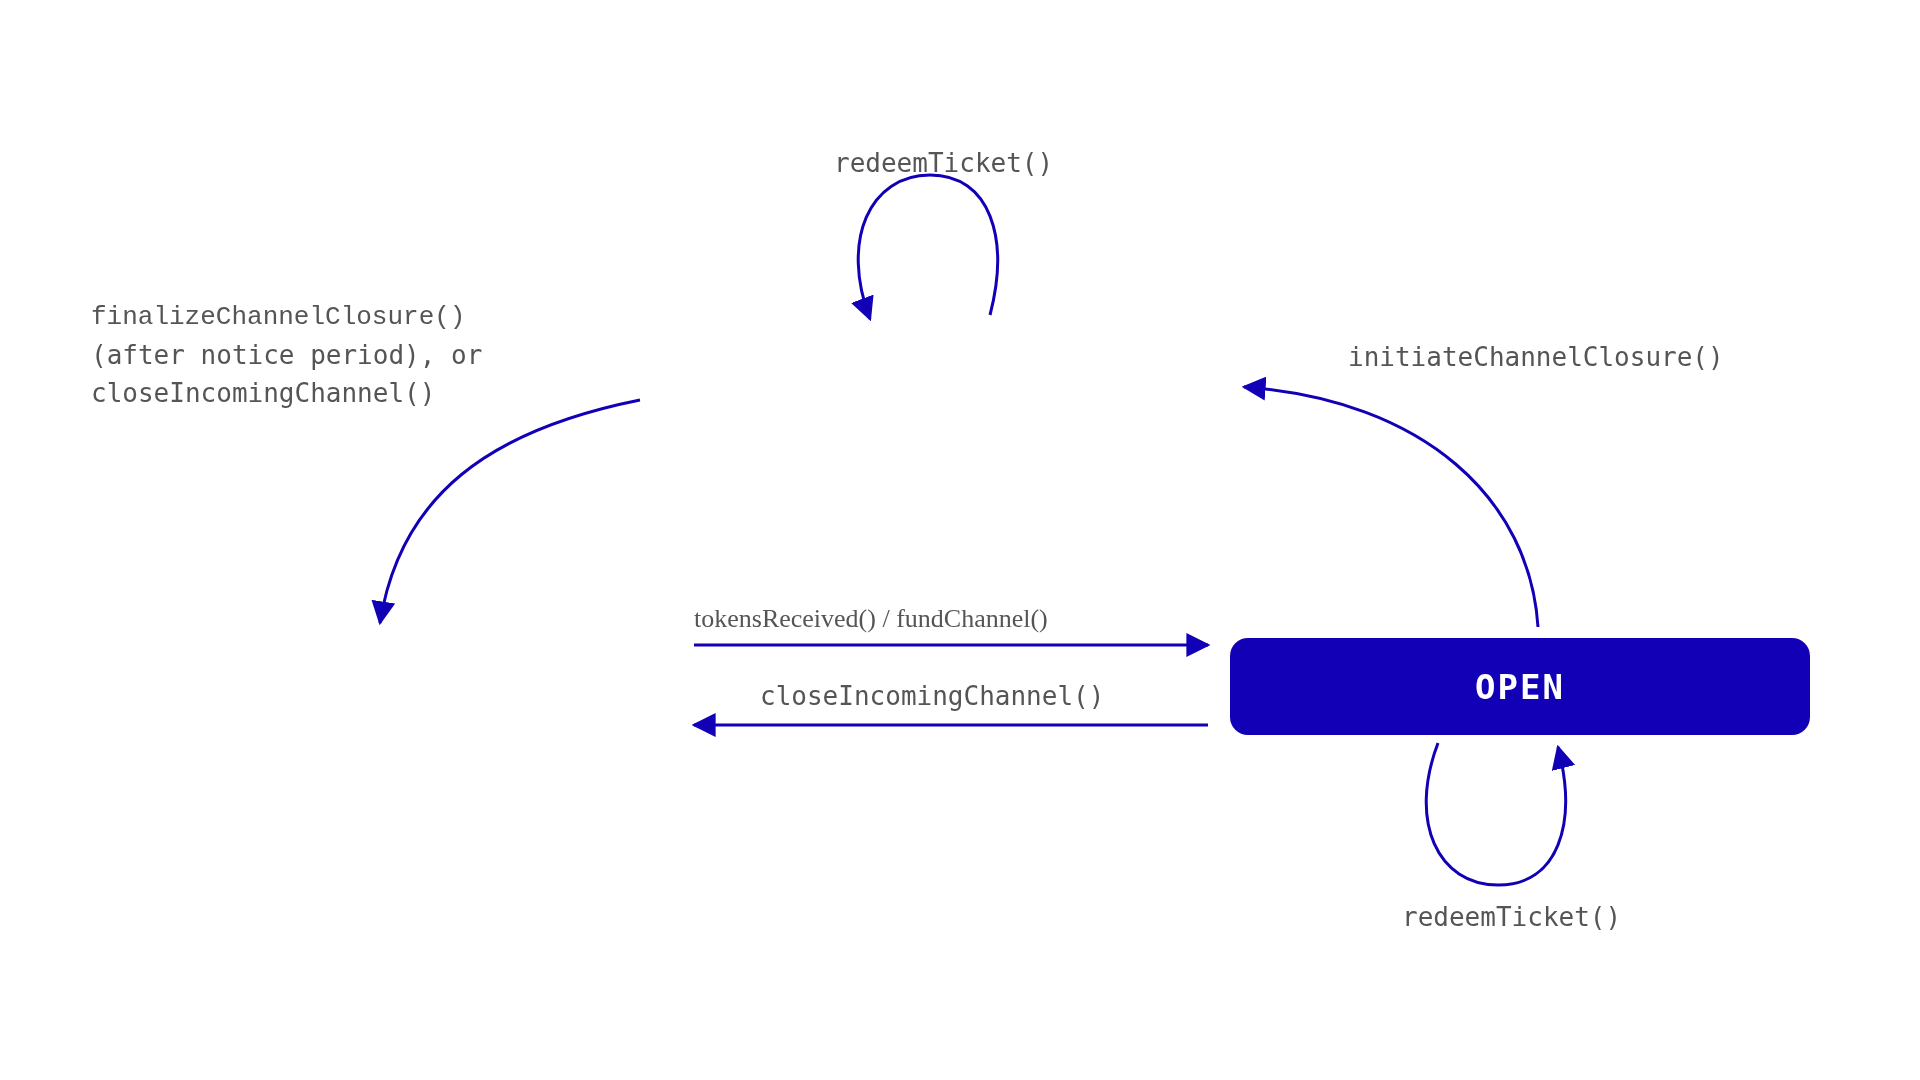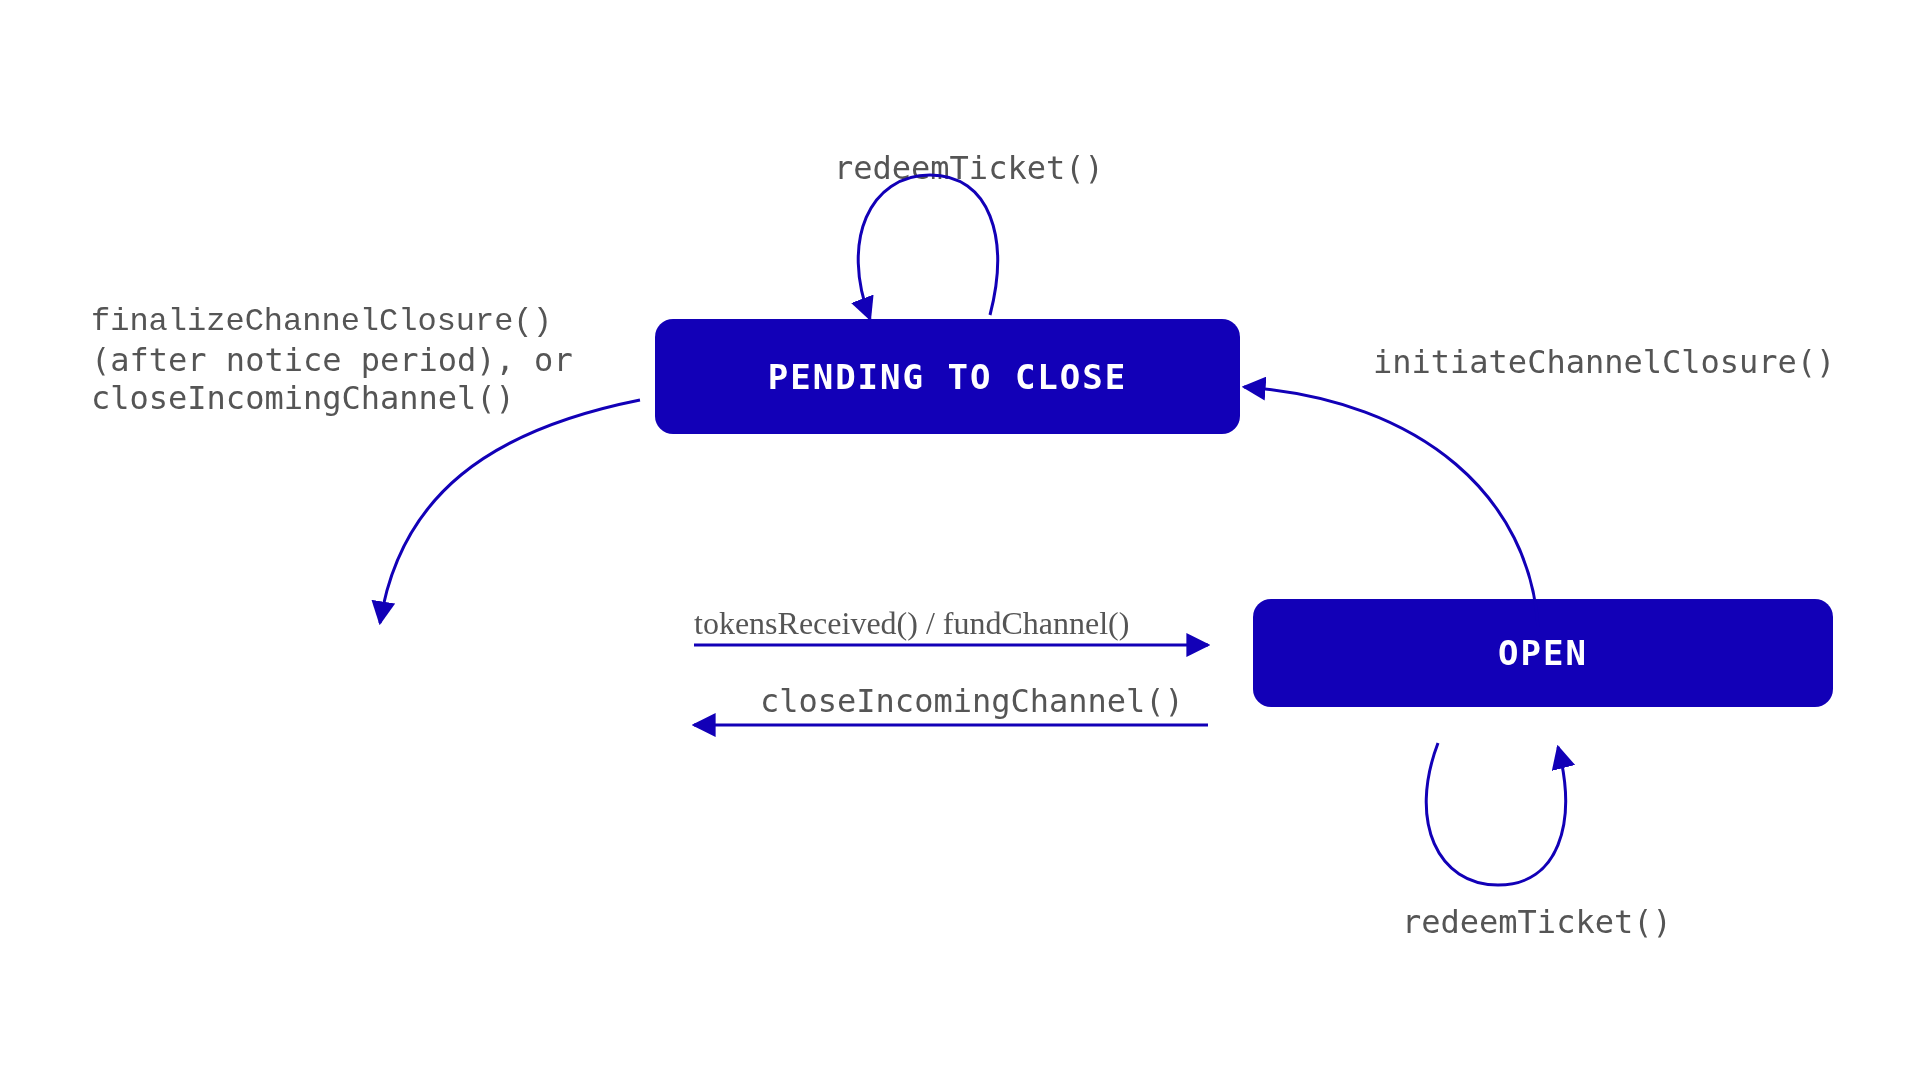--- a/index.html
+++ b/index.html
@@ -26,45 +26,44 @@
     display: flex;
     align-items: center;
     justify-content: center;
     font-size: 34px;
     line-height: 1;
     box-sizing: border-box;
   }
   .label {
     position: absolute;
     color: #555;
-    font-size: 32px;
+    font-size: 26px;
     line-height: 1.45;
     white-space: pre;
   }
   svg.arrows {
     position: absolute;
     inset: 0;
     width: 1920px;
     height: 1080px;
     pointer-events: none;
   }
 </style>
 </head>
 <body>
 
 <div class="stage">
 
-  <div class="state" style="left:655px; top:319px; width:585px; height:115px;">PENDING TO CLOSE</div>
 
 
-  <div class="state" style="left:1230px; top:599px; width:580px; height:108px;margin-left:23px;">OPEN</div>
+  <div class="state" style="left:1230px; top:638px; width:580px; height:97px;">OPEN</div>
 
   <div class="label" style="left:834px; top:145px;">redeemTicket()</div>
 
-  <div class="label" style="left:1348px; top:339px;margin-left:25px;">initiateChannelClosure()</div>
+  <div class="label" style="left:1348px; top:339px;">initiateChannelClosure()</div>
 
   <div class="label" style="left:1402px; top:899px;">redeemTicket()</div>
 
   <div class="label" style="left:694px; top:600px;font-family:Liberation Serif, serif;">tokensReceived() / fundChannel()</div>
 
   <div class="label" style="left:760px; top:678px;">closeIncomingChannel()</div>
 
   <div class="label" style="left:91px; top:299px;font-family:Liberation Mono, monospace;">finalizeChannelClosure()</div>
   <div class="label" style="left:91px; top:337px;">(after notice period), or</div>
   <div class="label" style="left:91px; top:375px;">closeIncomingChannel()</div>

